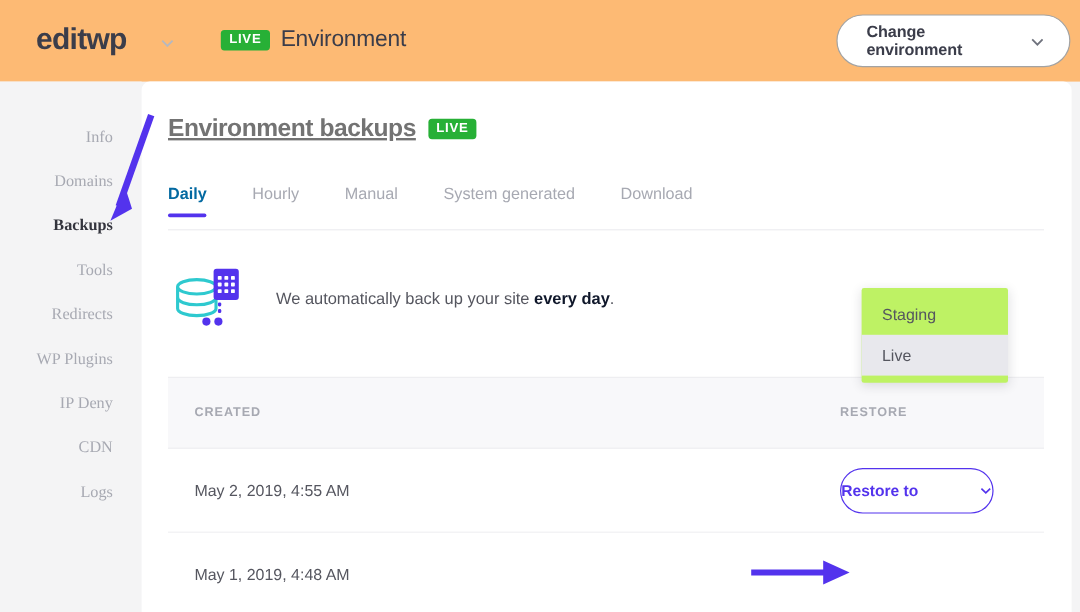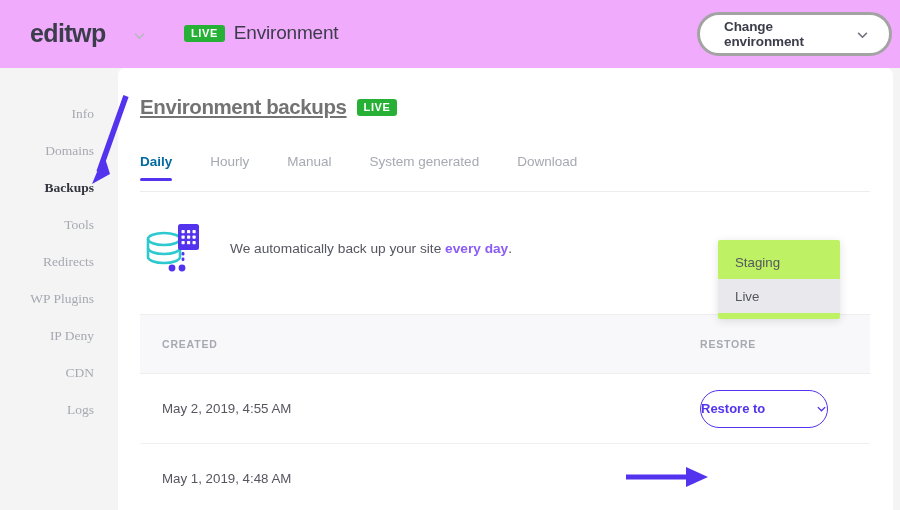--- a/index.html
+++ b/index.html
@@ -15,21 +15,21 @@
     background: #f4f4f5;
     position: relative;
     -webkit-font-smoothing: antialiased;
   }
 
   
   .topbar {
     position: absolute;
     left: 0; top: 0;
     width: 900px; height: 68px;
-    background: #f0abfc;
+    background: #fdba74;
   }
 
   .brand {
     position: absolute;
     left: 30px; top: 19px;
     font-size: 25px;
     font-weight: bold;
     letter-spacing: -0.6px;
     color: #3b3d4a;
   }
@@ -67,21 +67,21 @@
     color: #3b3d4a;
     font-weight: normal;
     letter-spacing: -0.2px;
   }
 
   .change-env-btn {
     position: absolute;
     right: 8px; top: 12px;
     width: 195px; height: 44px;
     background: #ffffff;
-    border: 3px solid #a3a3a3;
+    border: 1px solid #a3a3a3;
     border-radius: 26px;
     display: flex;
     align-items: center;
     justify-content: flex-end;
     padding: 0 20px 0 24px;
     cursor: pointer;
     gap: 12px;
   }
   .change-env-btn .cetext {
     font-size: 13.5px;
@@ -210,21 +210,21 @@
     width: 66px; height: 66px;
     flex: 0 0 66px;
   }
   .info-icon svg { display: block; }
 
   .info-text {
     font-size: 13.7px;
     color: #55565f;
     line-height: 1.72;
   }
-  .info-text b { color: #8b5cf6; font-weight: bold; text-align: right; }
+  .info-text b { color: #0f172a; font-weight: bold; text-align: right; }
   .help-circle {
     display: inline-block;
     vertical-align: -2px;
     margin-left: 3px;
     width: 13px; height: 13px;
     color: #9d9fa8;
   }
   .help-circle svg { display: block; }
 
   

